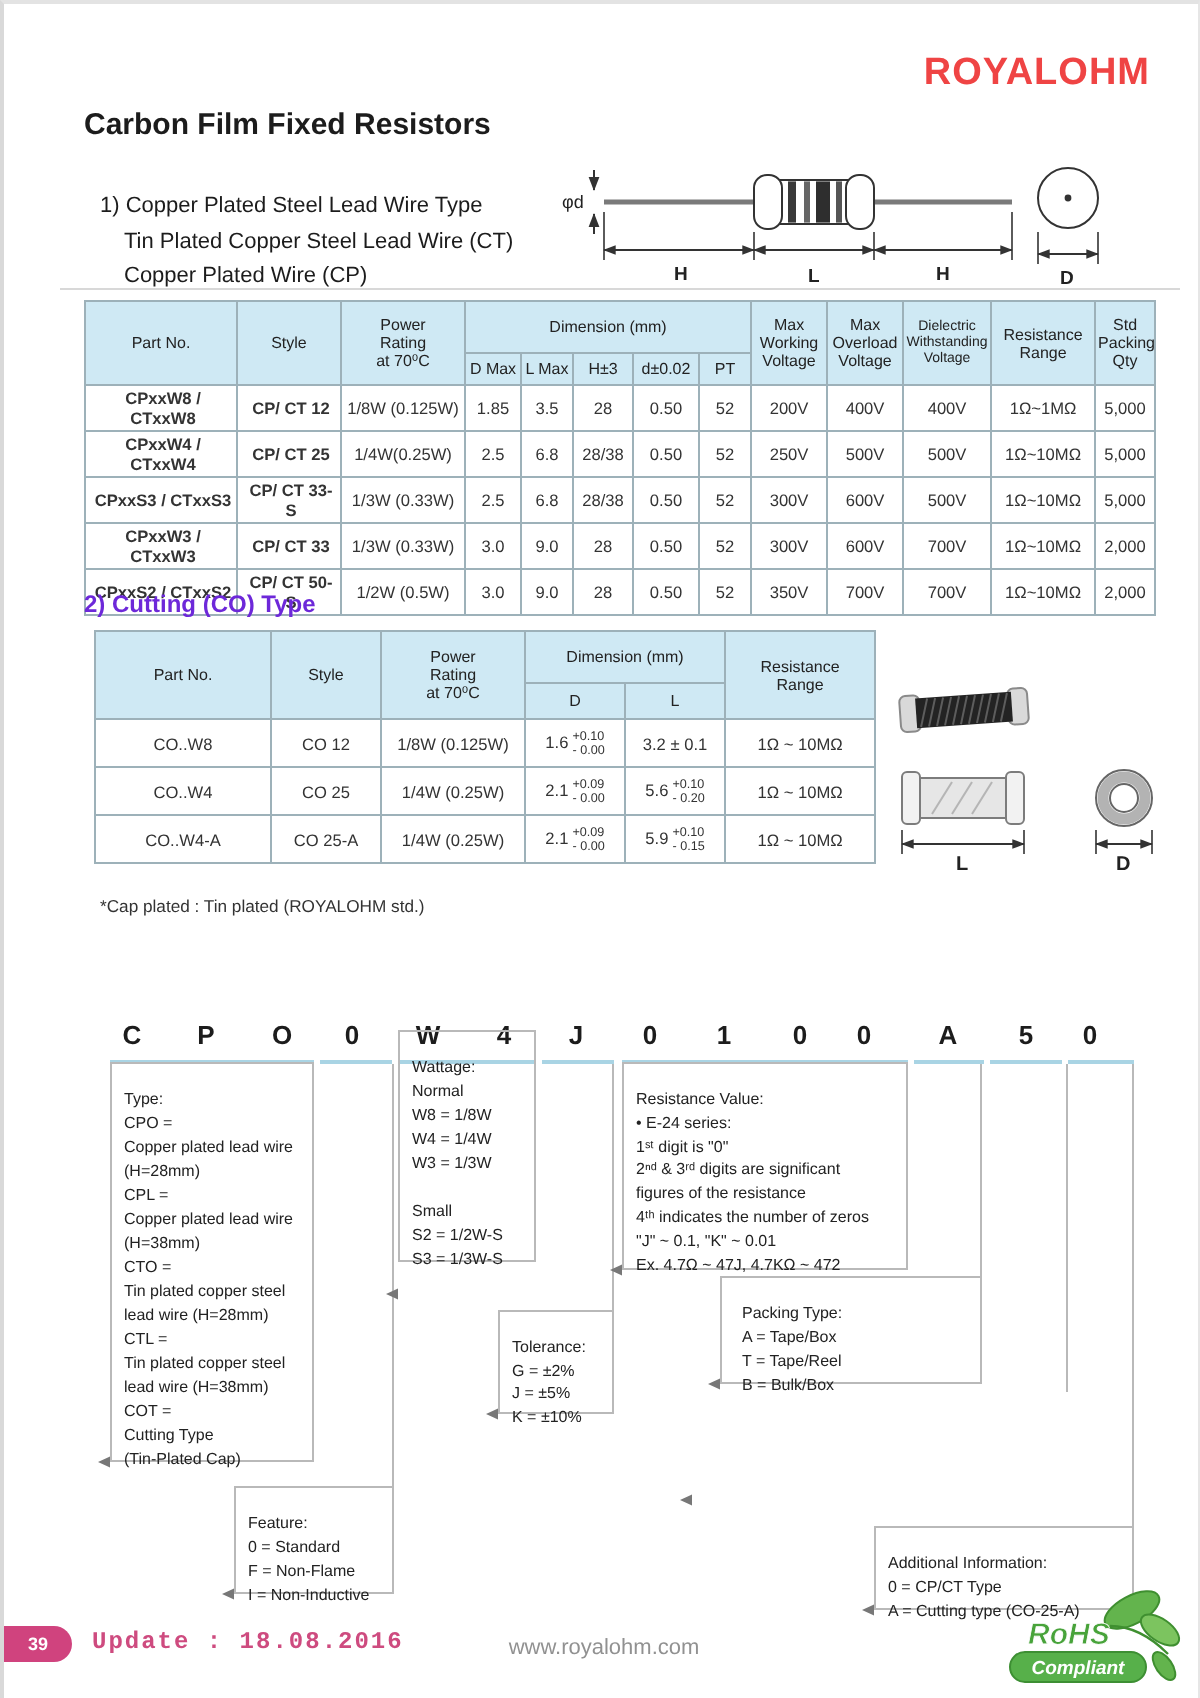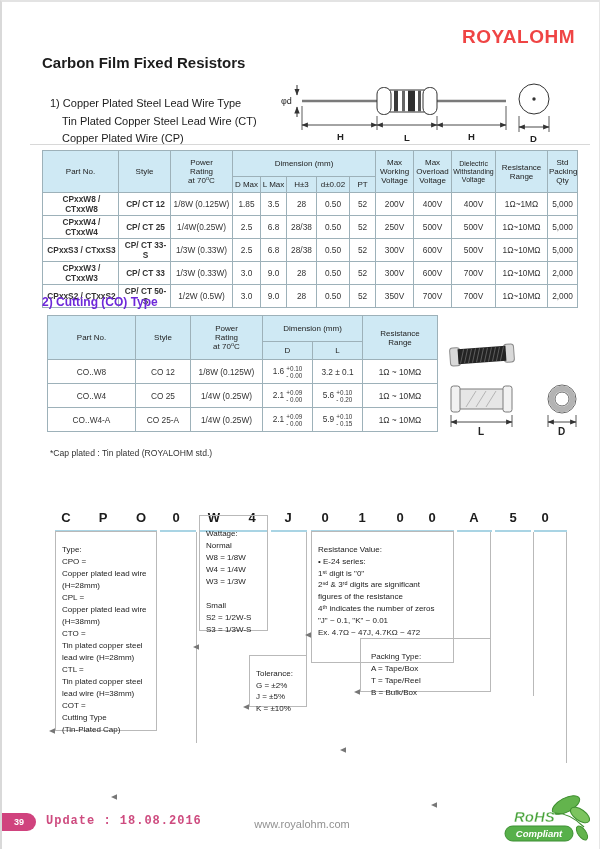--- a/index.html
+++ b/index.html
@@ -39,21 +39,21 @@
   .pill{position:absolute;left:28px;top:478px;width:348px;height:21px;border-radius:11px;
         background:#56b8a7;color:#fff;font-size:10.5px;line-height:21px;padding-left:14px;}
 
   .ordering{position:absolute;left:0;top:505px;width:600px;height:302px;}
   .olet{position:absolute;top:3px;transform:translateX(-50%);font-size:13px;font-weight:bold;color:#1c1c1c;}
   .osvg{position:absolute;left:0;top:0;}
   .obox{position:absolute;border:1px solid #b9b9b9;font-size:8px;line-height:12px;
         padding:12px 3px 2px 6px;white-space:pre-line;color:#222;background:transparent;}
   .bx-type{left:53px;top:24px;width:102px;height:200px;}
   .bx-wattage{left:197px;top:8px;width:69px;height:116px;}
-  .bx-resistance{left:309px;top:24px;width:143px;height:132px;line-height:11.8px;}
+  .bx-resistance{left:309px;top:24px;width:143px;height:104px;line-height:11.8px;}
   .bx-feature{left:115px;top:236px;width:80px;height:54px;}
   .bx-tolerance{left:247px;top:148px;width:58px;height:52px;line-height:11.5px;}
   .bx-ptype{left:358px;top:131px;width:131px;height:54px;padding-left:10px;}
   .bx-pqty{left:344px;top:189px;width:188px;height:54px;font-size:7.8px;}
   .bx-add{left:435px;top:256px;width:130px;height:42px;}
 
   .footer-badge{position:absolute;left:-8px;top:811px;width:42px;height:18px;border-radius:9px;
         background:#d0437e;color:#fff;font-size:9px;font-weight:bold;line-height:18px;text-align:center;
         padding-left:8px;}
   .footer-update{position:absolute;left:44px;top:812px;font-family:"Liberation Mono","DejaVu Sans Mono",monospace;
@@ -430,28 +430,35 @@
 S2 = 1/2W-S
 S3 = 1/3W-S</div>
     <div class="obox bx-resistance">Resistance Value:
 • E-24 series:
 1ˢᵗ digit is "0"
 2ⁿᵈ &amp; 3ʳᵈ digits are significant
 figures of the resistance
 4ᵗʰ indicates the number of zeros
 "J" ~ 0.1, "K" ~ 0.01
 Ex. 4.7Ω ~ 47J, 4.7KΩ ~ 472</div>
+    <div class="obox bx-feature">Feature:
+0 = Standard
+F = Non-Flame
+I = Non-Inductive</div>
     <div class="obox bx-tolerance">Tolerance:
 G = ±2%
 J =  ±5%
 K =  ±10%</div>
     <div class="obox bx-ptype">Packing Type:
 A = Tape/Box
 T = Tape/Reel
 B = Bulk/Box</div>
+    <div class="obox bx-add">Additional Information:
+0 = CP/CT Type
+A = Cutting type (CO-25-A)</div>
   </div>
 
   <div class="footer-badge">39</div>
   <div class="footer-update">Update : 18.08.2016</div>
   <div class="footer-site">www.royalohm.com</div>
 
   <svg class="rohs" width="92" height="56" viewBox="0 0 92 56">
     <ellipse cx="66" cy="10" rx="15" ry="7" fill="#63b44d" stroke="#3f8f30" transform="rotate(-28 66 10)"></ellipse>
     <ellipse cx="80" cy="20" rx="11" ry="5.5" fill="#7cc45f" stroke="#3f8f30" transform="rotate(35 80 20)"></ellipse>
     <ellipse cx="82" cy="38" rx="8" ry="4" fill="#63b44d" stroke="#3f8f30" transform="rotate(55 82 38)"></ellipse>

